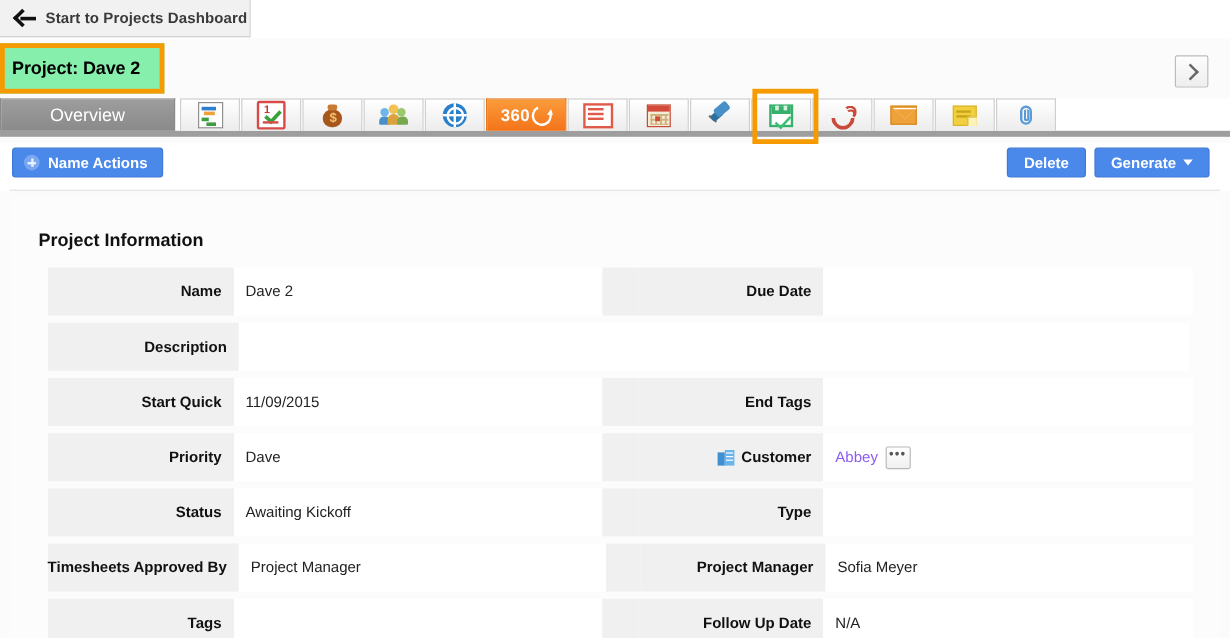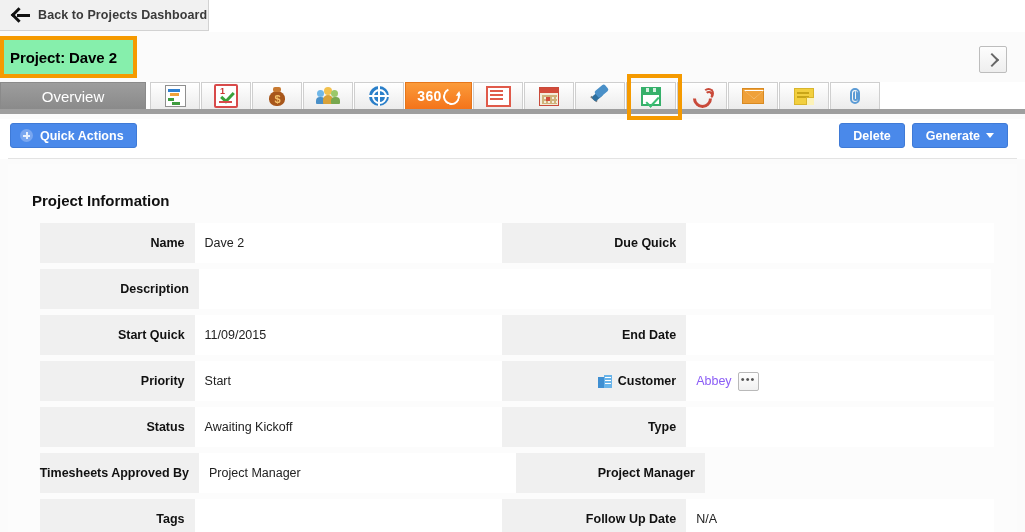--- a/index.html
+++ b/index.html
@@ -251,21 +251,21 @@
   .ic-clip .c{position:absolute;left:5px;top:2px;width:10px;height:16px;border:2.5px solid #5b9bd5;border-radius:6px;box-sizing:border-box;}
   .ic-clip .c2{position:absolute;left:8px;top:5px;width:5px;height:10px;border:2.5px solid #5b9bd5;border-radius:4px;border-top:none;box-sizing:border-box;}
 </style>
 </head>
 <body>
 
 <div class="app">
 
   <div class="backbar">
     <span class="arrow"></span>
-    <span class="btxt">Back to Projects Dashboard</span>
+    <span class="btxt">Start to Projects Dashboard</span>
   </div>
   <div class="topfill"></div>
 
   <div class="titlewrap">
     <h1>Project: Dave 2</h1>
   </div>
 
   <div class="nextbtn">
     <span class="chev"></span>
   </div>
@@ -389,21 +389,21 @@
         </span>
       </div>
 
     </div>
   </div>
   <div class="tabhighlight"></div>
 
   <div class="toolbar">
     <div class="qa">
       <span class="plusicon"></span>
-      <span>Quick Actions</span>
+      <span>Name Actions</span>
     </div>
     <div class="rightbtns">
       <div class="bluebtn">
         <span>Delete</span>
       </div>
       <div class="bluebtn">
         <span>Generate</span>
         <span class="caret"></span>
       </div>
     </div>
@@ -412,40 +412,40 @@
 
   <div class="panel">
     <h2>Project Information</h2>
 
     <div class="grid">
 
       <div class="row">
         <div class="cell lbl l-left">Name</div>
         <div class="cell val v-left">Dave 2</div>
         <div class="spacer"></div>
-        <div class="cell lbl l-right">Due Quick</div>
+        <div class="cell lbl l-right">Due Date</div>
         <div class="cell val v-right"></div>
       </div>
 
       <div class="row">
         <div class="cell lbl l-left">Description</div>
         <div class="cell val v-wide"></div>
       </div>
 
       <div class="row">
         <div class="cell lbl l-left">Start Quick</div>
         <div class="cell val v-left">11/09/2015</div>
         <div class="spacer"></div>
-        <div class="cell lbl l-right">End Date</div>
+        <div class="cell lbl l-right">End Tags</div>
         <div class="cell val v-right"></div>
       </div>
 
       <div class="row">
         <div class="cell lbl l-left">Priority</div>
-        <div class="cell val v-left">Start</div>
+        <div class="cell val v-left">Dave</div>
         <div class="spacer"></div>
         <div class="cell lbl l-right">
           <span class="bldg">
               <span class="b1"></span>
               <span class="b2"></span>
             </span>
           <span>Customer</span>
         </div>
         <div class="cell val v-right">
           <a class="linkval">Abbey</a>
@@ -459,20 +459,21 @@
         <div class="spacer"></div>
         <div class="cell lbl l-right">Type</div>
         <div class="cell val v-right"></div>
       </div>
 
       <div class="row">
         <div class="cell lbl l-left">Timesheets Approved By</div>
         <div class="cell val v-left">Project Manager</div>
         <div class="spacer"></div>
         <div class="cell lbl l-right">Project Manager</div>
+        <div class="cell val v-right">Sofia Meyer</div>
       </div>
 
       <div class="row">
         <div class="cell lbl l-left">Tags</div>
         <div class="cell val v-left"></div>
         <div class="spacer"></div>
         <div class="cell lbl l-right">Follow Up Date</div>
         <div class="cell val v-right">N/A</div>
       </div>
 

